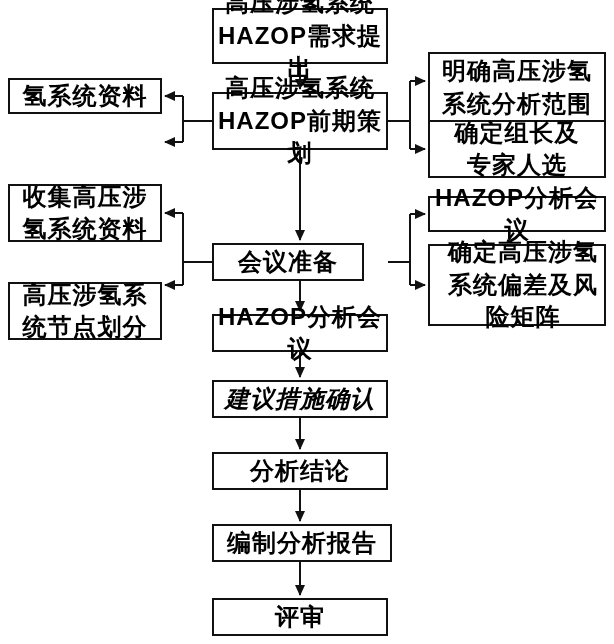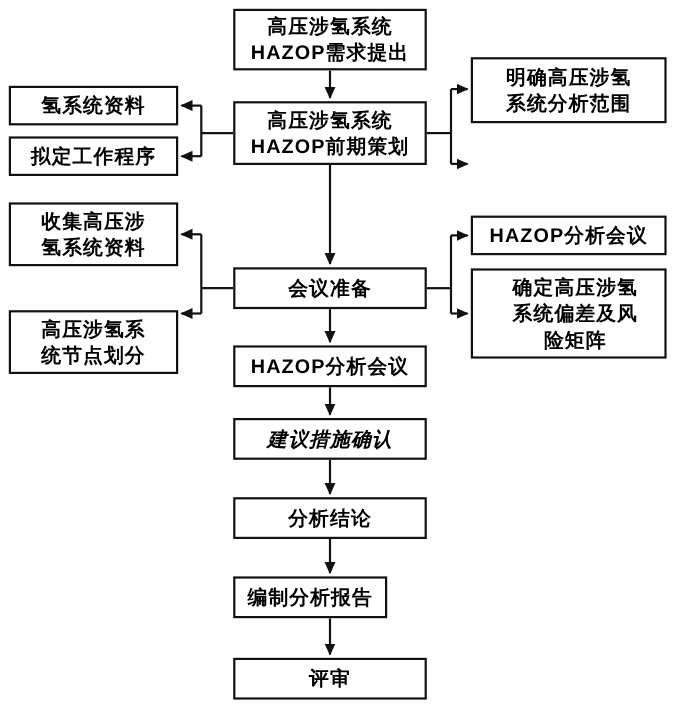--- a/index.html
+++ b/index.html
@@ -21,21 +21,21 @@
   .node {
     position: absolute;
     border: 2px solid #111111;
     background: #ffffff;
     color: #000000;
     display: flex;
     align-items: center;
     justify-content: center;
     text-align: center;
     font-weight: bold;
-    font-size: 18px;
+    font-size: 24px;
     line-height: 1.35;
     white-space: pre-line;
     letter-spacing: 1px;
   }
 </style>
 </head>
 <body>
 
 <div class="canvas">
 
@@ -82,34 +82,35 @@
       <line x1="410" y1="214" x2="410" y2="285"></line>
       <line x1="410" y1="214" x2="425" y2="214" marker-end="url(#ah)"></line>
       <line x1="410" y1="285" x2="425" y2="285" marker-end="url(#ah)"></line>
     </g>
   </svg>
 
   <div class="node" style="left:212px; top:8px;   width:176px; height:56px;">高压涉氢系统
 HAZOP需求提出</div>
   <div class="node" style="left:212px; top:92px;  width:176px; height:58px;">高压涉氢系统
 HAZOP前期策划</div>
-  <div class="node" style="left:212px; top:243px; width:176px; height:38px;">会议准备</div>
+  <div class="node" style="left:212px; top:243px; width:152px; height:38px;">会议准备</div>
   <div class="node" style="left:212px; top:314px; width:176px; height:38px;">HAZOP分析会议</div>
   <div class="node" style="left:212px; top:380px; width:176px; height:38px;font-style:italic;">建议措施确认</div>
   <div class="node" style="left:212px; top:452px; width:176px; height:38px;">分析结论</div>
-  <div class="node" style="left:212px; top:524px; width:140px; height:38px;">编制分析报告</div>
+  <div class="node" style="left:212px; top:524px; width:180px; height:38px;">编制分析报告</div>
   <div class="node" style="left:212px; top:598px; width:176px; height:38px;">评审</div>
 
   <div class="node" style="left:8px; top:78px;  width:154px; height:36px;">氢系统资料</div>
-  <div class="node" style="left:8px; top:124px; width:154px; height:36px;">拟定工作程序</div>
   <div class="node" style="left:8px; top:184px; width:154px; height:58px;">收集高压涉
 氢系统资料</div>
   <div class="node" style="left:8px; top:256px; width:154px; height:58px;margin-top:26px;">高压涉氢系
 统节点划分</div>
 
-  <div class="node" style="left:428px; top:52px;  width:178px; height:60px;">明确高压涉氢
+  <div class="node" style="left:428px; top:52px;  width:178px; height:71px;">明确高压涉氢
 系统分析范围</div>
+  <div class="node" style="left:428px; top:120px; width:178px; height:58px;">确定组长及
+专家人选</div>
   <div class="node" style="left:428px; top:196px; width:178px; height:36px;">HAZOP分析会议</div>
   <div class="node" style="left:428px; top:244px; width:178px; height:82px;padding-left:12px;">确定高压涉氢
 系统偏差及风
 险矩阵</div>
 
 </div>
 
 </body></html>

